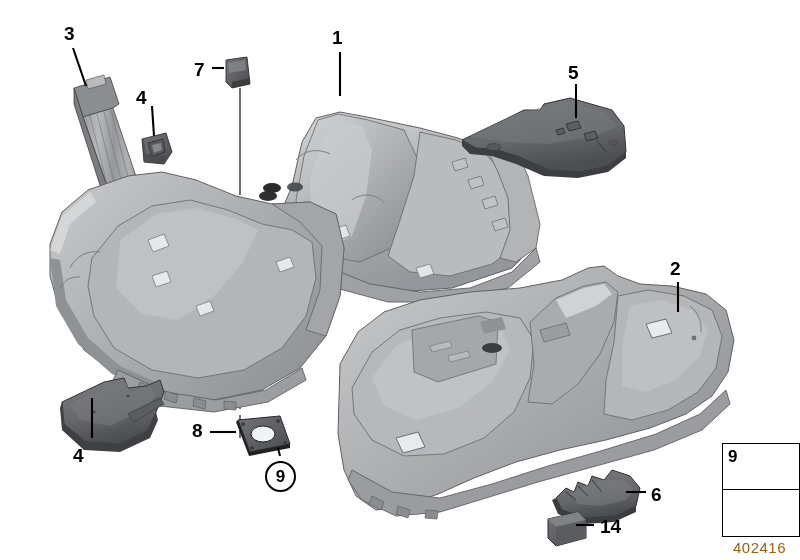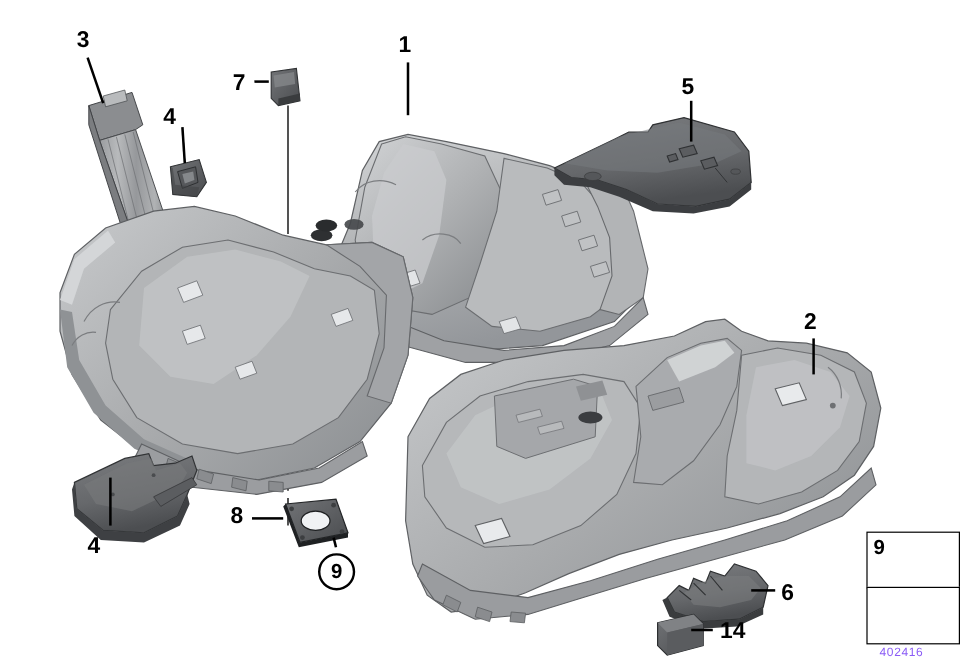--- a/index.html
+++ b/index.html
@@ -6,21 +6,21 @@
   body{width:800px;height:560px;position:relative;overflow:hidden;
        font-family:"Liberation Sans",sans-serif;}
   #stage{position:absolute;inset:0;width:800px;height:560px;}
   .callout{position:absolute;font-weight:bold;font-size:19px;color:#000;
            line-height:1;letter-spacing:0;user-select:none;}
   .circled{position:absolute;width:27px;height:27px;border:2.2px solid #000;
            border-radius:50%;display:flex;align-items:center;justify-content:center;
            font-weight:bold;font-size:17px;color:#000;background:#fff;}
   .legend{position:absolute;border:1.6px solid #000;background:#fff;}
   .legend-num{position:absolute;font-weight:bold;font-size:17px;color:#000;}
-  .partno{position:absolute;font-size:10px;color:#8b5cf6;letter-spacing:.5px;}
+  .partno{position:absolute;font-size:15px;color:#a16207;letter-spacing:.5px;}
   svg{position:absolute;left:0;top:0;}
 </style>
 </head>
 <body>
 
 <div id="stage">
 
   <svg width="800" height="560" viewBox="0 0 800 560">
     <defs>
       <linearGradient id="gCarpet" x1="0" y1="0" x2="0.4" y2="1">

